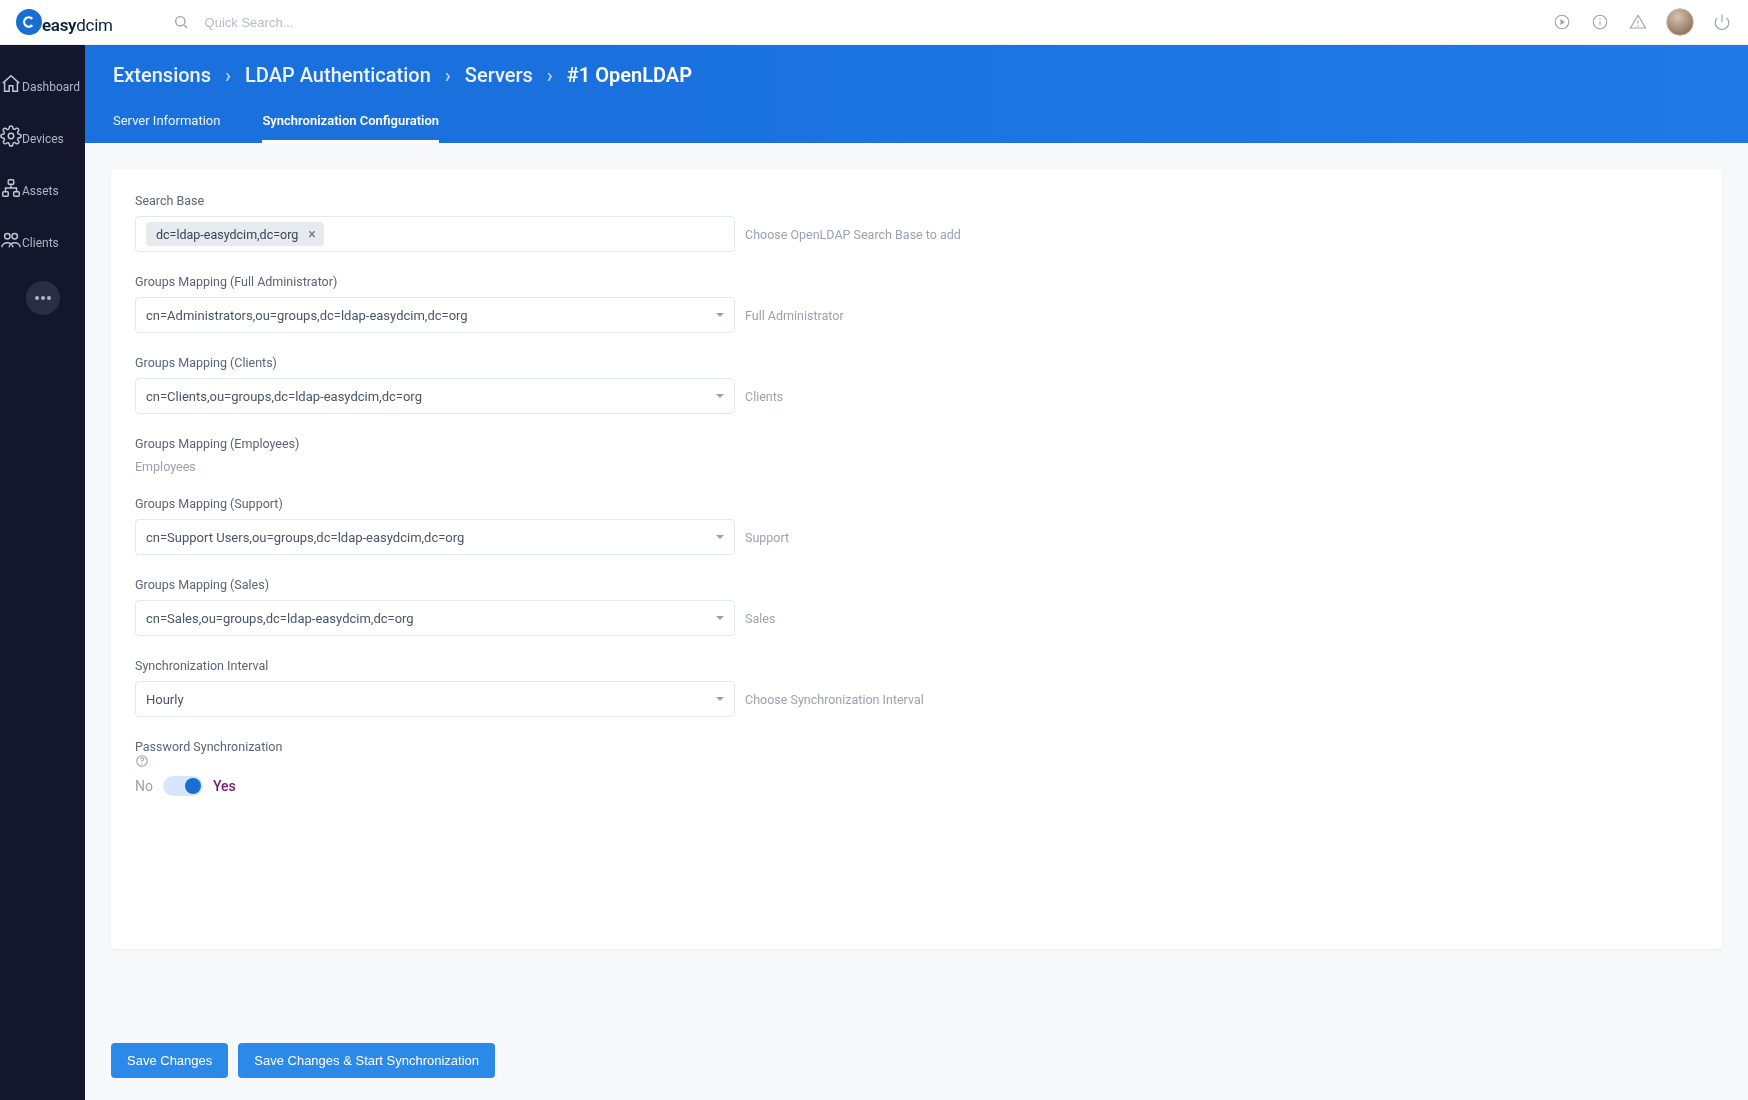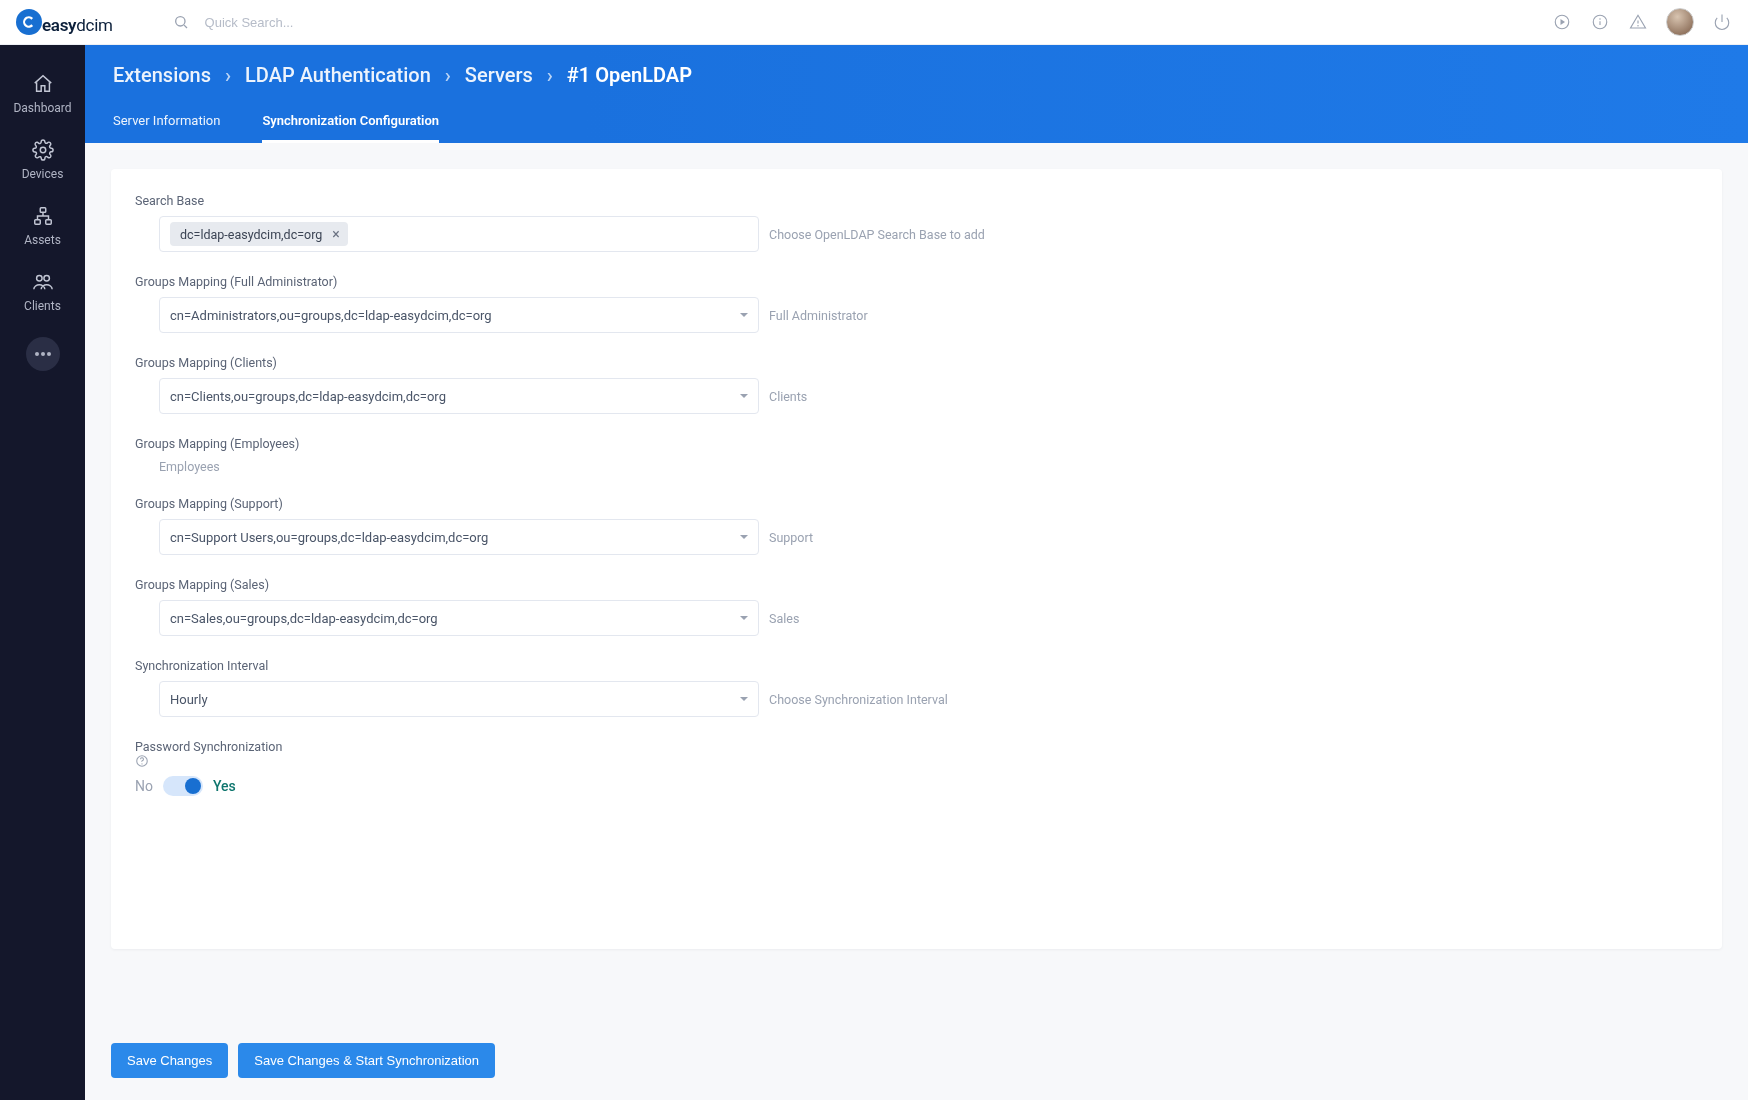--- a/index.html
+++ b/index.html
@@ -44,21 +44,21 @@
 }
 
 
 .sidebar {
   position: absolute; left:0; top:45px; bottom:0; width:85px;
   background: #14172b;
   display:flex; flex-direction:column; align-items:center;
   padding-top: 18px;
 }
 .side-item {
-  width:100%; display:flex; flex-direction:column; align-items:center;
+  width:100%; display:flex; flex-direction:row; align-items:center;
   color:#b0b4c4; padding: 10px 0 14px; cursor:pointer; font-size:12px;
 }
 .side-item .ic { color:#c2c6d4; margin-bottom:6px; }
 .side-more {
   margin-top: 10px; width:34px; height:34px; border-radius:50%;
   background:#2a2e45; display:flex; align-items:center; justify-content:center;
   color:#b0b4c4; cursor:pointer;
 }
 
 
@@ -89,21 +89,21 @@
 
 
 .content-scroll { flex:1; overflow:auto; padding: 26px; }
 .card {
   background:#fff; border-radius:4px; box-shadow: 0 1px 3px rgba(17,24,39,.05);
   padding: 24px 24px 50px; min-height: 780px;
 }
 .form-row { margin-bottom: 22px; }
 .form-label { font-size:12.5px; color:#5b6476; margin-bottom:8px; display:block; }
 .form-label .help { margin-left:6px; color:#9aa2b1; }
-.row-flex { display:flex; align-items:center; gap:10px;margin-left:24px; }
+.row-flex { display:flex; align-items:center; gap:10px; }
 .field {
   width: 600px; min-height:36px;
   border:1px solid #e3e7ef; border-radius:4px; background:#fff;
   display:flex; align-items:center; padding: 4px 10px; font-size:13px;
   position:relative;
 }
 .field.select { padding-right: 28px; cursor:pointer; }
 .field .caret {
   position:absolute; right:10px; top:50%; transform:translateY(-50%);
   width:0;height:0; border-left:4px solid transparent; border-right:4px solid transparent;
@@ -111,21 +111,21 @@
 }
 .help-text { font-size:12.5px; color:#9aa2b1; }
 .chip {
   background:#e7eaef; border-radius:4px; padding:4px 8px 4px 10px;
   display:flex; align-items:center; gap:10px; font-size:12.5px; color:#3b4454;
 }
 .chip .x { color:#6a7282; font-size:14px; cursor:pointer; }
 
 .toggle-row { display:flex; align-items:center; gap:10px; font-size:14px; }
 .toggle-row .no { color:#9aa2b1; }
-.toggle-row .yes { color:#0f766e; font-weight:500; }
+.toggle-row .yes { color:#701a75; font-weight:500; }
 .switch {
   width:40px; height:20px; border-radius:12px; background:#e4e8f0; position:relative; cursor:pointer;
 }
 .switch.on { background:#d6e6fb; }
 .switch .knob {
   position:absolute; top:2px; width:16px; height:16px; border-radius:50%; background:#186fd1;
   transition:left .15s;
 }
 .switch.on .knob { left:22px; }
 .switch:not(.on) .knob { left:2px; background:#b9bfcc; }

